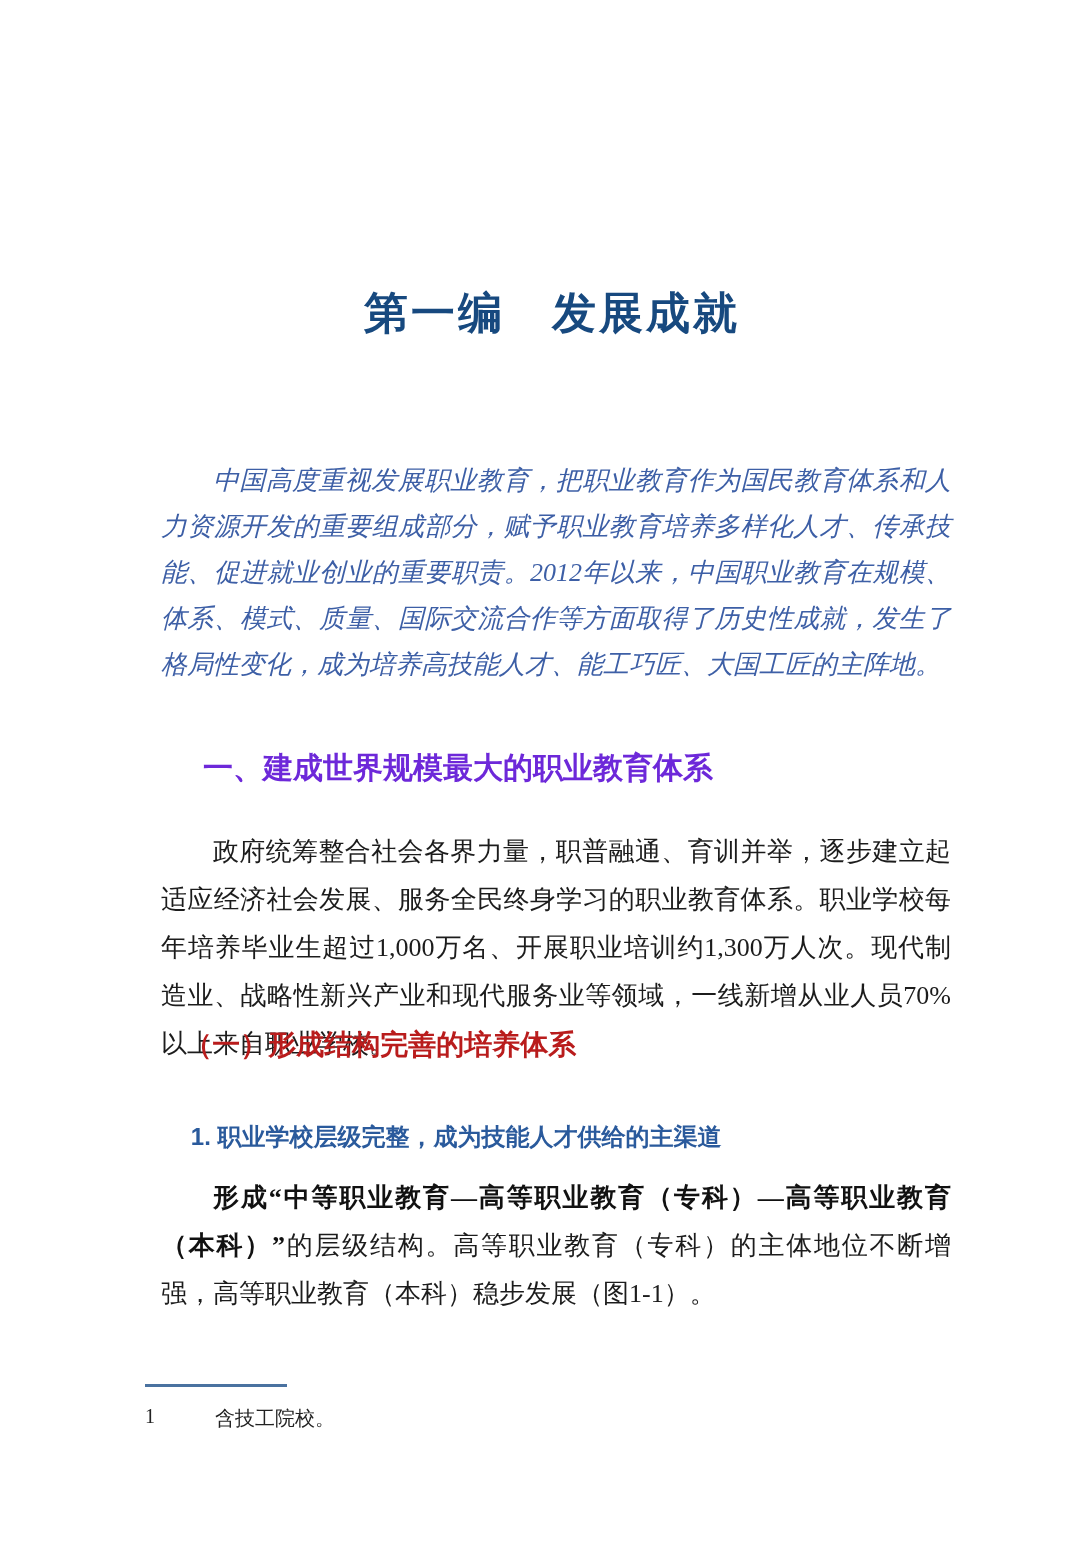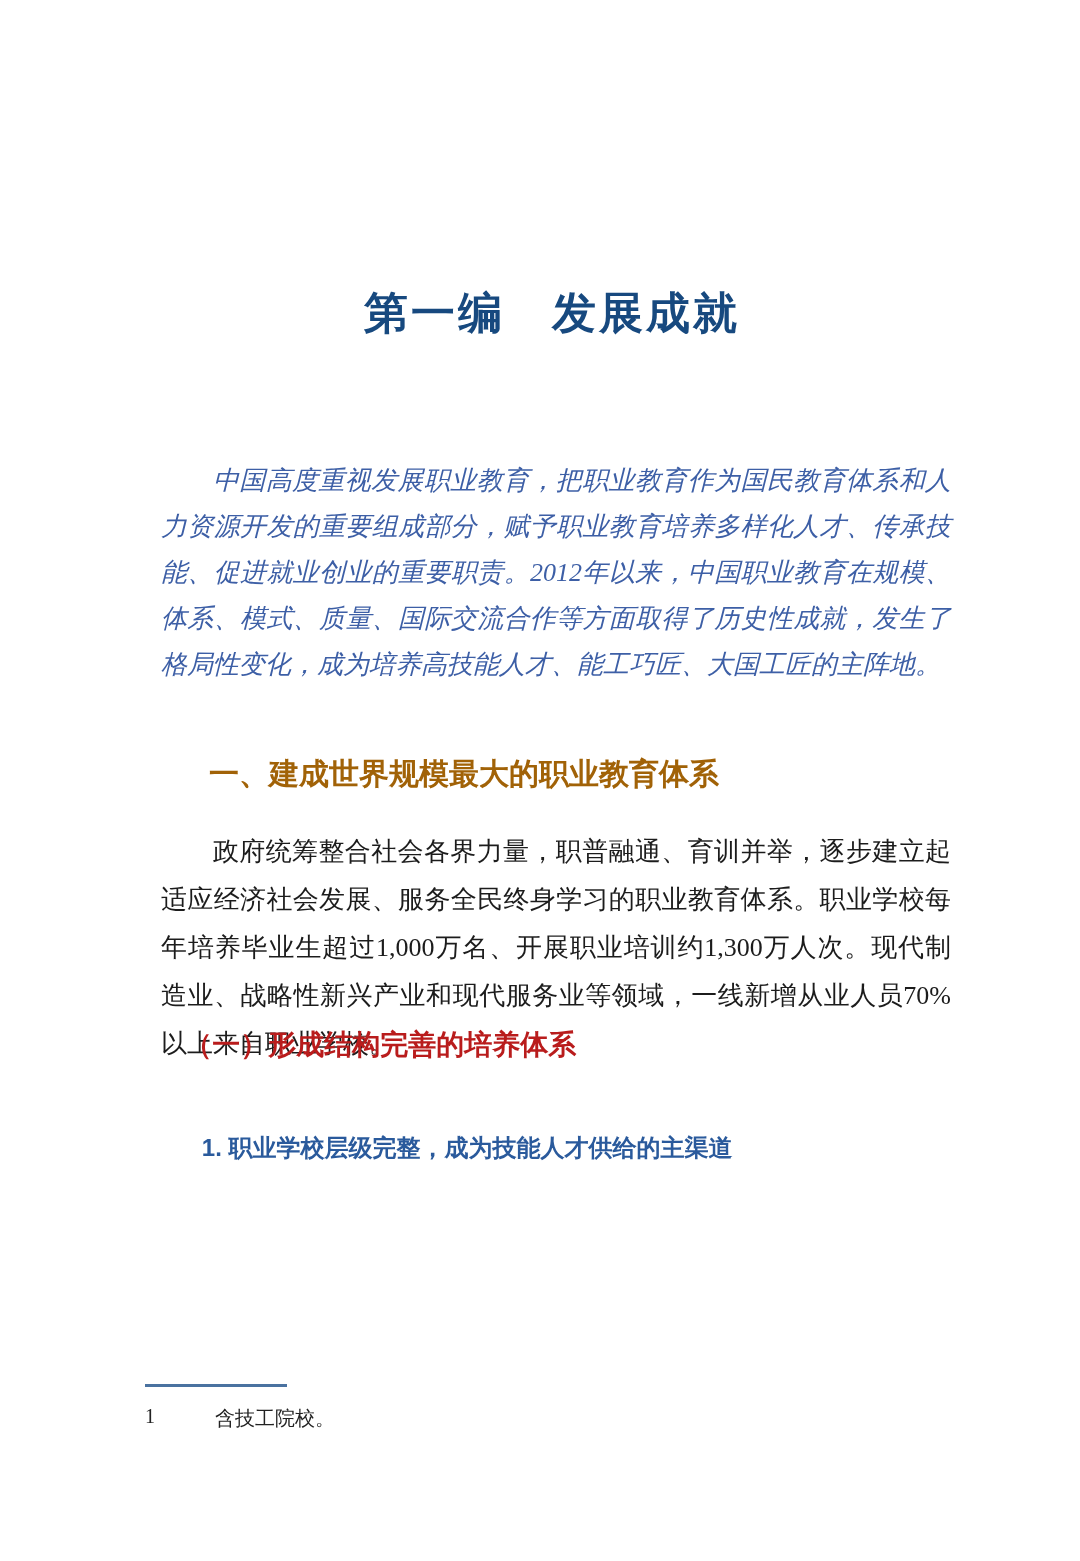--- a/index.html
+++ b/index.html
@@ -38,24 +38,24 @@
     font-size: 26px;
     line-height: 46px;
     color: #3D5FA6;
     font-style: italic;
     text-align: justify;
     text-indent: 2em;
     font-family: "Liberation Serif", serif;
   }
   .h-section {
     top: 738px;
-    margin: 16px;
+    margin: 10px;
     font-size: 30px;
     font-weight: bold;
-    color: #a16207;
+    color: #6d28d9;
     text-indent: 1.6em;
     font-family: "Liberation Sans", sans-serif;
   }
   .body-para {
     margin: 16px;
     font-size: 26px;
     line-height: 48px;
     color: #1C1C1C;
     text-align: justify;
     text-indent: 2em;
@@ -65,21 +65,21 @@
     top: 1026px;
     margin: 0;
     font-size: 28px;
     font-weight: bold;
     color: #b91c1c;
     text-indent: 1.4em;
     font-family: "Liberation Sans", sans-serif;
   }
   .h-point {
     top: 1116px;
-    margin: 16px;
+    margin: 5px;
     font-size: 24px;
     font-weight: bold;
     color: #2A5A9C;
     text-indent: 1.7em;
     font-family: "Liberation Sans", sans-serif;
   }
   .para-structure { top: 1158px; }
   .para-2023      { top: 1286px; }
   .para-structure b { font-weight: bold; color: #111; }
   sup.fn-ref {
@@ -117,20 +117,21 @@
   <p class="lede block">中国高度重视发展职业教育，把职业教育作为国民教育体系和人力资源开发的重要组成部分，赋予职业教育培养多样化人才、传承技能、促进就业创业的重要职责。2012年以来，中国职业教育在规模、体系、模式、质量、国际交流合作等方面取得了历史性成就，发生了格局性变化，成为培养高技能人才、能工巧匠、大国工匠的主阵地。</p>
 
   <h2 class="h-section block">一、建成世界规模最大的职业教育体系</h2>
 
   <p class="body-para para-intro block">政府统筹整合社会各界力量，职普融通、育训并举，逐步建立起适应经济社会发展、服务全民终身学习的职业教育体系。职业学校每年培养毕业生超过1,000万名、开展职业培训约1,300万人次。现代制造业、战略性新兴产业和现代服务业等领域，一线新增从业人员70%以上来自职业学校。</p>
 
   <h3 class="h-sub block">（一）形成结构完善的培养体系</h3>
 
   <h4 class="h-point block">1. 职业学校层级完整，成为技能人才供给的主渠道</h4>
 
+  <p class="body-para para-structure block"><b>形成“中等职业教育—高等职业教育（专科）—高等职业教育（本科）”</b><span>的层级结构。高等职业教育（专科）的主体地位不断增强，高等职业教育（本科）稳步发展（图1-1）。</span></p>
 
 
   <div class="footnote block">
     <div class="footnote-rule"></div>
     <div class="footnote-line">
       <span class="footnote-num">1</span>
       <span>含技工院校。</span>
     </div>
   </div>
 

